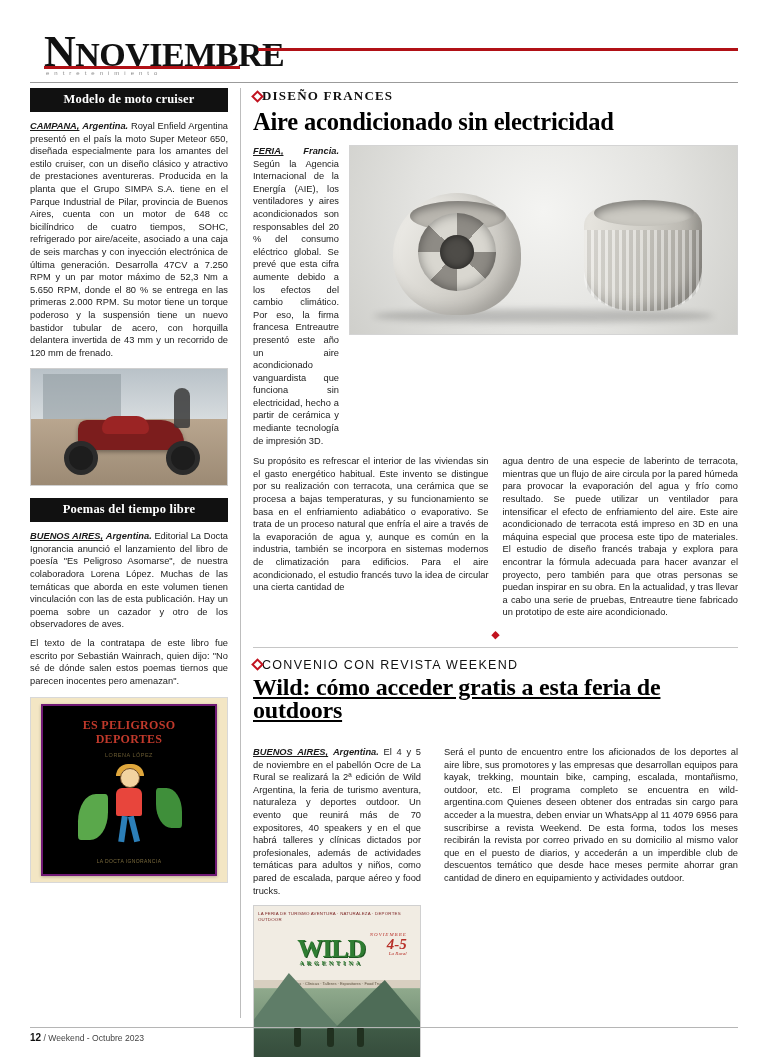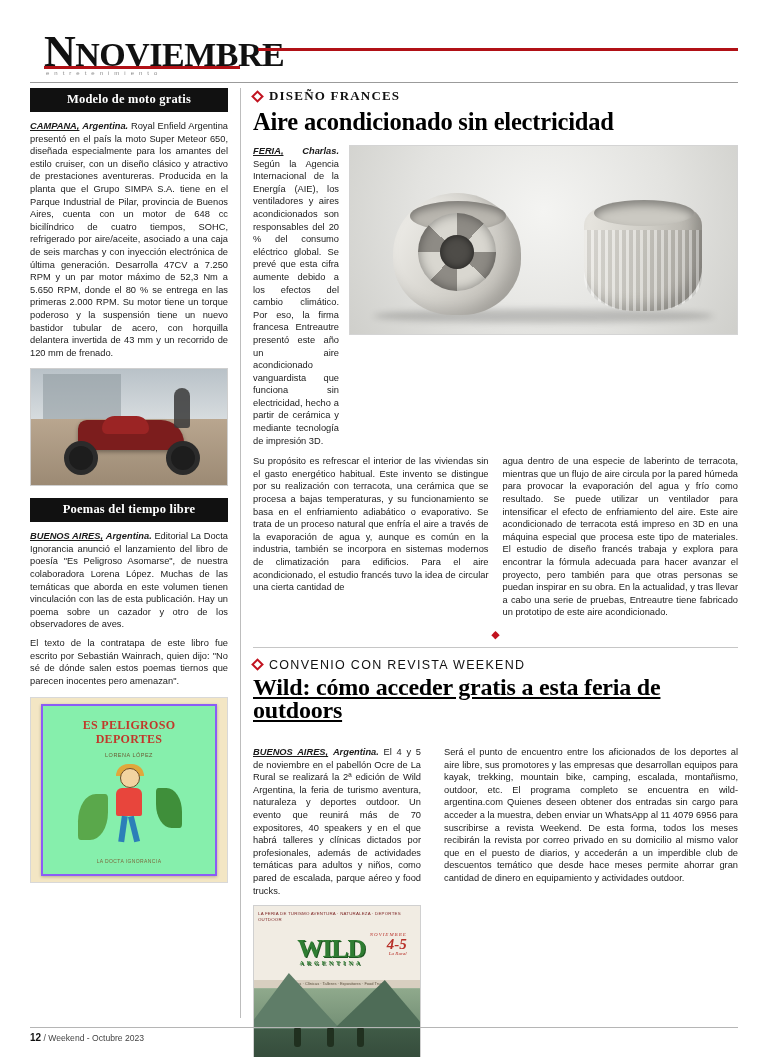--- a/index.html
+++ b/index.html
@@ -153,22 +153,22 @@
     margin-top:10px;
     width:100%;
     height:186px;
     position:relative;
     overflow:hidden;
     border:1px solid #d8d8d8;
     background:#f3e6c4;
   }
   .book-inner {
     position:absolute; inset:6px 10px 6px 10px;
-    background:#86efac;
-    border:2px solid #8b5cf6;
+    background:#000000;
+    border:2px solid #701a75;
     box-shadow:0 1px 3px rgba(0,0,0,.25);
   }
   .book-title {
     position:absolute; left:0; right:0; top:12px;
     text-align:center;
     font-family:"Liberation Serif", serif;
     font-weight:bold;
     color:#c0392b;
     font-size:12px;
     line-height:14px;
@@ -213,21 +213,21 @@
     background:#3f8f3a; border-radius:10% 60% 10% 60%;
   }
   .book-foot {
     position:absolute; left:0; right:0; bottom:10px;
     text-align:center;
     font-size:5px; color:#7a6a3d; letter-spacing:.4px;
   }
 
   
   .kicker {
-    display:flex; align-items:center; gap:7px;
+    display:flex; align-items:center; 
     margin-bottom:4px;
   }
   .kicker .dia {
     width:9px; height:9px; background:#c1121f;
     transform:rotate(45deg);
     display:inline-block;
     position:relative;
   }
   .kicker .dia::after {
     content:""; position:absolute; left:2.2px; top:2.2px;
@@ -455,21 +455,21 @@
     <div class="logo-rule"></div>
     <div class="logo-sub">entretenimiento</div>
     <div class="mast-rule-long"></div>
     <div class="mast-rule-thin"></div>
   </div>
 
   <div class="content">
 
     <div class="col-left">
 
-      <div class="side-title">Modelo de moto gratis</div>
+      <div class="side-title">Modelo de moto cruiser</div>
 
       <div class="side-body">
         <span class="place">CAMPANA,</span>
         <span class="place-plain">Argentina.</span>
         <span>Royal Enfield Argentina presentó en el país la moto Super Meteor 650, diseñada especialmente para los amantes del estilo cruiser, con un diseño clásico y atractivo de prestaciones aventureras. Producida en la planta que el Grupo SIMPA S.A. tiene en el Parque Industrial de Pilar, provincia de Buenos Aires, cuenta con un motor de 648 cc bicilíndrico de cuatro tiempos, SOHC, refrigerado por aire/aceite, asociado a una caja de seis marchas y con inyección electrónica de última generación. Desarrolla 47CV a 7.250 RPM y un par motor máximo de 52,3 Nm a 5.650 RPM, donde el 80 % se entrega en las primeras 2.000 RPM. Su motor tiene un torque poderoso y la suspensión tiene un nuevo bastidor tubular de acero, con horquilla delantera invertida de 43 mm y un recorrido de 120 mm de frenado.</span>
       </div>
 
       <div class="moto-photo">
         <div class="moto-wall"></div>
         <div class="moto-door"></div>
@@ -518,21 +518,21 @@
 
       <div class="kicker">
         <span class="dia"></span>
         <span class="kicker-text">DISEÑO FRANCES</span>
       </div>
       <div class="headline">Aire acondicionado sin electricidad</div>
 
       <div class="hero-wrap">
         <div class="hero-lead">
           <span class="place">FERIA,</span>
-          <span class="place-plain">Charlas.</span>
+          <span class="place-plain">Francia.</span>
           <span>Según la Agencia Internacional de la Energía (AIE), los ventiladores y aires acondicionados son responsables del 20 % del consumo eléctrico global. Se prevé que esta cifra aumente debido a los efectos del cambio climático. Por eso, la firma francesa Entreautre presentó este año un aire acondicionado vanguardista que funciona sin electricidad, hecho a partir de cerámica y mediante tecnología de impresión 3D.</span>
         </div>
         <div class="hero-photo">
           <div class="shadow-floor"></div>
           <div class="vase-a">
             <div class="vase-a-mouth"></div>
             <div class="swirl"></div>
           </div>
           <div class="vase-b">
             <div class="vase-b-mouth"></div>

